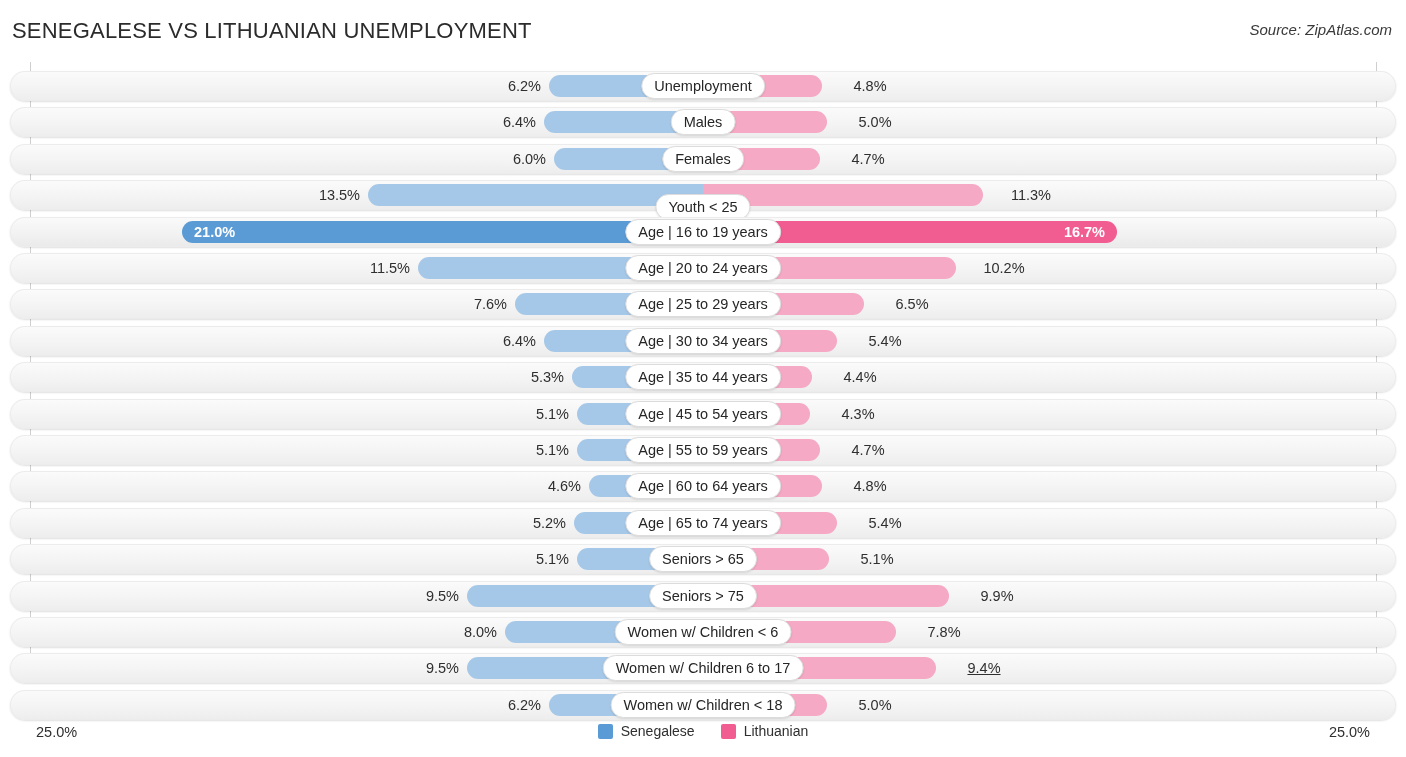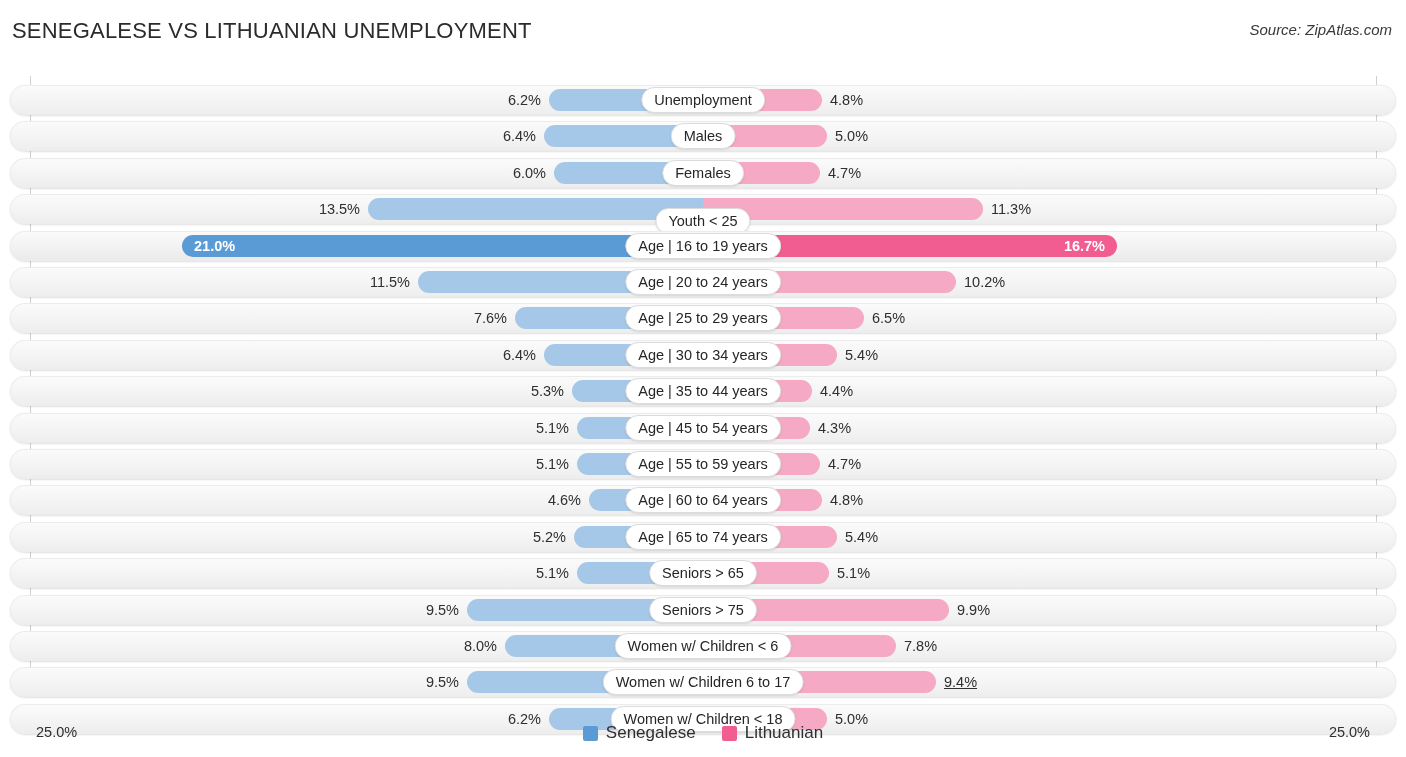--- a/index.html
+++ b/index.html
@@ -30,21 +30,21 @@
     right: 14px; top: 21px;
     font-size: 15px;
     font-style: italic;
     color: #3a3a3a;
     white-space: nowrap;
   }
 
   
   .plot {
     position: absolute;
-    left: 0; top: 76px;
+    left: 0; top: 62px;
     width: 1406px;
     height: 656px;
   }
   .axis-line {
     position: absolute;
     top: 0; bottom: 62px;
     width: 1px;
     background: #cfcfcf;
   }
   .axis-left  { left: 30px; }
@@ -82,21 +82,21 @@
   .val {
     position: absolute;
     top: 4px;
     height: 22px;
     line-height: 22px;
     font-size: 14.5px;
     color: #2f2f2f;
     white-space: nowrap;
   }
   .val-left  { text-align: right; }
-  .val-right { text-align: left; }
+  .val-right { text-align: center; }
   .val.inside { color: #ffffff; font-weight: bold; }
 
   .cat-pill {
     position: absolute;
     top: 2px;
     height: 26px;
     line-height: 25px;
     transform: translateX(-50%);
     background: #ffffff;
     border: 1px solid #dcdcdc;
@@ -130,21 +130,21 @@
     left: 0; right: 0; top: 5px;
     display: flex;
     justify-content: center;
     align-items: center;
     gap: 26px;
   }
   .legend-item {
     display: flex;
     align-items: center;
     gap: 8px;
-    font-size: 17px;
+    font-size: 14px;
     color: #2f2f2f;
     white-space: nowrap;
   }
   .swatch {
     width: 15px; height: 15px;
     border-radius: 2px;
     display: inline-block;
   }
 </style>
 </head>

